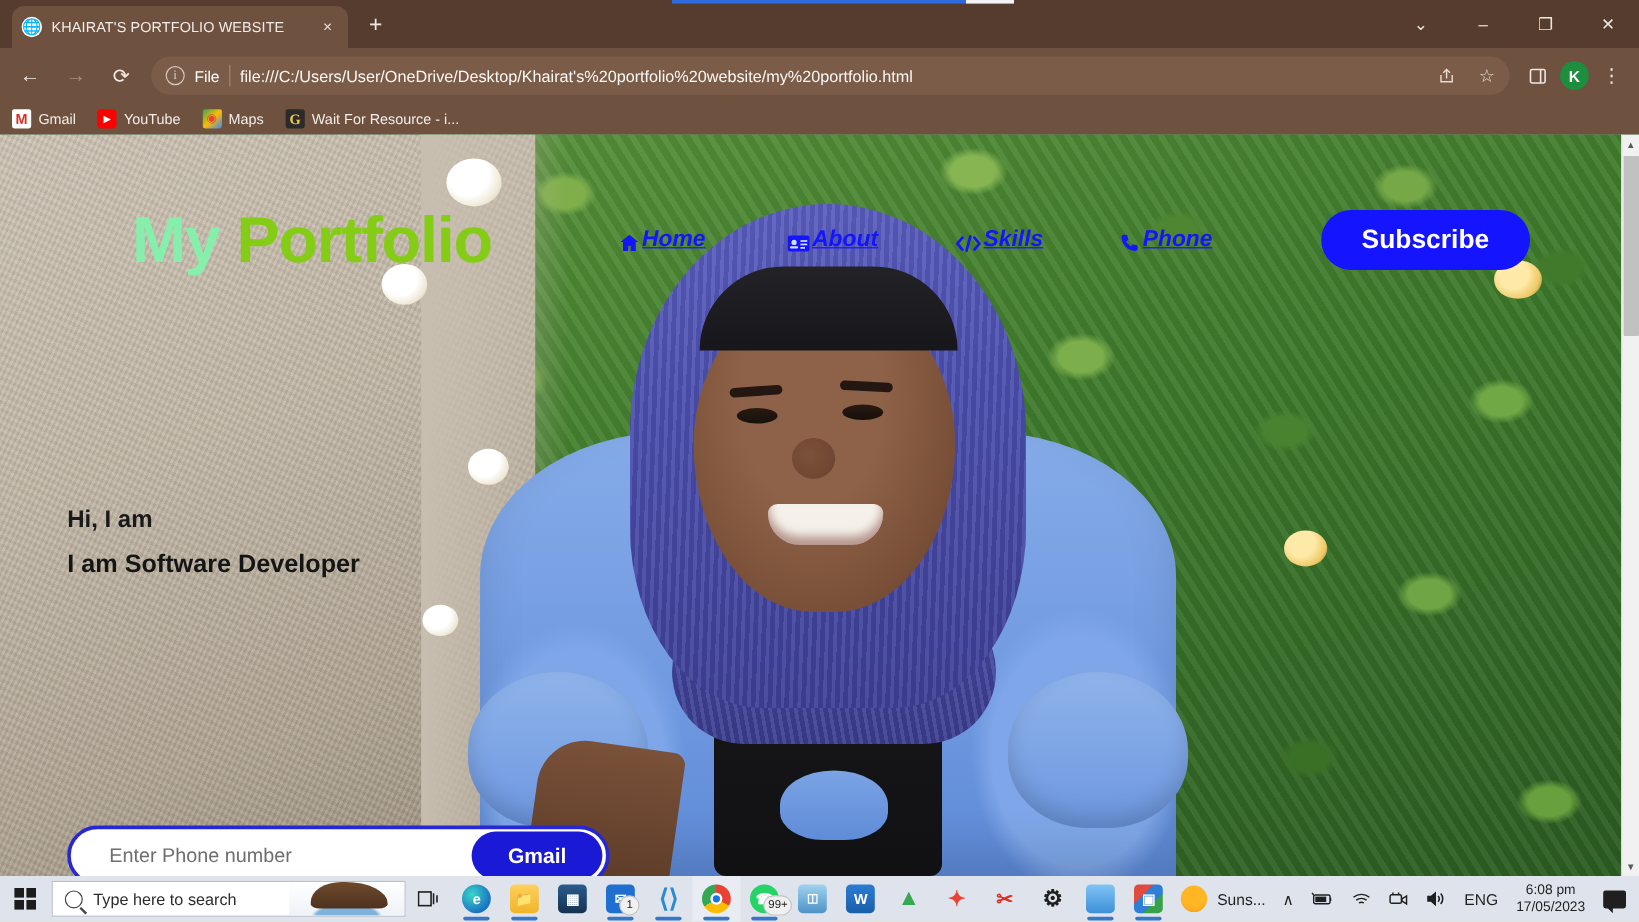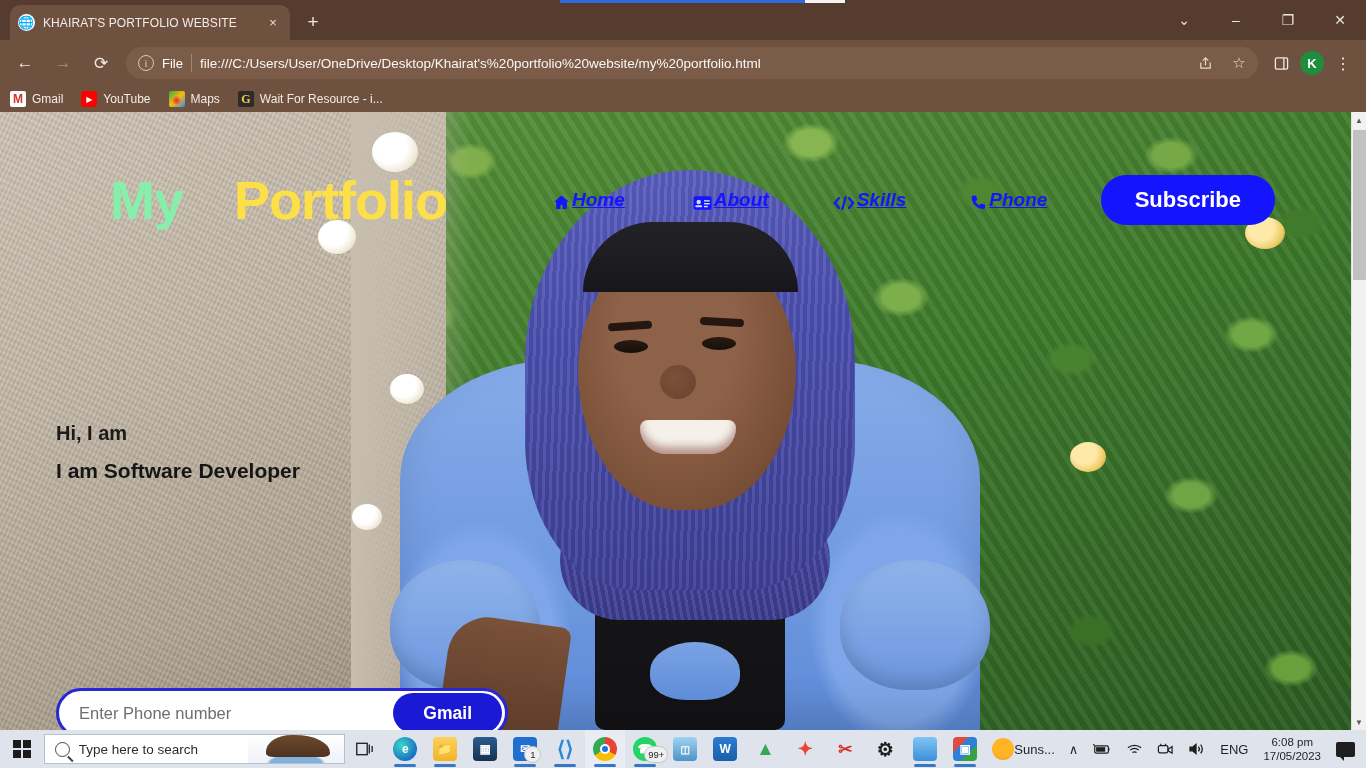--- a/index.html
+++ b/index.html
@@ -223,21 +223,21 @@
     transform: rotate(8deg);
   }
 
   
   .site-header {
     position: absolute; top: 52px; left: 0; width: 100%; height: 72px;
     display: flex; align-items: center; padding: 0 30px;
   }
   .brand { font-size: 54px; font-weight: bold; letter-spacing: -1px; margin-left: 80px; white-space: nowrap; }
   .brand .b1 { color: #86efac; }
-  .brand .b2 { color: #fde047; margin-left: 37px; }
+  .brand .b2 { color: #84cc16; }
   .site-nav { display: flex; align-items: center; margin-left: 46px; gap: 0; flex: 1 1 auto; }
   .nav-link {
     color: #1414ff; font-size: 19px; font-weight: bold; font-style: italic;
     display: flex; align-items: flex-end; gap: 2px; white-space: nowrap;
   }
   .nav-link .nlabel { text-decoration: none; }
   .nav-gap-1 { width: 60px; } .nav-gap-2 { width: 68px; } .nav-gap-3 { width: 64px; }
   .subscribe-btn {
     margin-left: auto; margin-right: 46px;
     background: #1414ff; color: #fff; font-size: 22px; font-weight: bold;
@@ -248,21 +248,21 @@
   .hero-text { position: absolute; left: 56px; top: 310px; width: 520px; }
   .greet { font-size: 20px; font-weight: bold; color: #1a1a1a; margin-bottom: 14px; }
   .name { font-size: 54px; font-weight: bold; letter-spacing: 1px; line-height: 1.05; white-space: nowrap; }
   .name .n1 { color: #000; }
   .name .n2 { color: #1414ff; }
   .role { font-size: 21px; font-weight: bold; color: #151515; margin-top: 8px; }
 
   .subscribe-form {
     position: absolute; left: 56px; top: 576px; width: 452px; height: 50px;
     background: #fff; border: 3px solid #2727d6; border-radius: 26px;
-    display: flex; align-items: center; padding-left: 20px;
+    display: flex; align-items: center; padding-left: 32px;
   }
   .phone-input {
     flex: 1 1 auto; border: none; outline: none; background: transparent;
     font-size: 16.5px; color: #3b3b3b; font-family: "Liberation Sans", sans-serif;
     height: 100%; min-width: 0;
   }
   .phone-input::placeholder { color: #6e6e6e; }
   .submit-btn {
     flex: 0 0 auto; height: 40px; margin-right: 3px; padding: 0 30px;
     background: #1a1ad6; color: #fff; font-size: 17.5px; font-weight: bold;
@@ -596,21 +596,21 @@
         <span class="ic" style="background:linear-gradient(180deg,#7fc4f5,#3d8fd8);"></span>
       </div>
       <div class="tb-item running">
         <span class="ic" style="background:linear-gradient(135deg,#e04a3f 0 33%,#2f7fd6 33% 66%,#3aa14a 66% 100%);">▣</span>
       </div>
     </div>
 
     <div class="tray">
       <div class="tray-item">
         <span class="sun-ic"></span>
-        <span style="">Suns...</span>
+        <span style="margin-left:8px;">Suns...</span>
       </div>
       <div class="tray-item">∧</div>
       <div class="tray-item">
         <svg width="20" height="14" viewBox="0 0 22 14" fill="none" stroke="#1f1f1f" stroke-width="1.3">
           <rect x="3" y="3.5" width="15" height="8" rx="1.5"></rect>
             <rect x="4.5" y="5" width="10" height="5" fill="#1f1f1f" stroke="none"></rect>
           <path d="M18.5 6v3"></path>
             <path d="M3 3.5L1.5 1.6"></path>
         </svg>
       </div>

